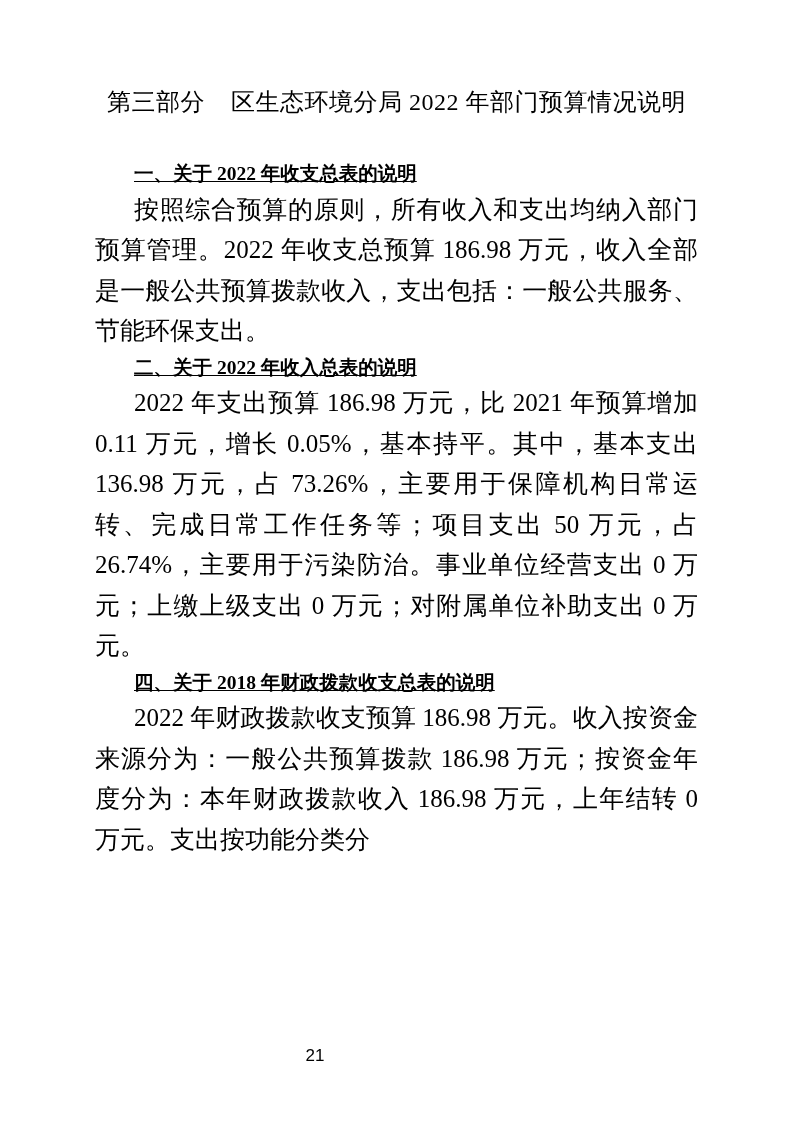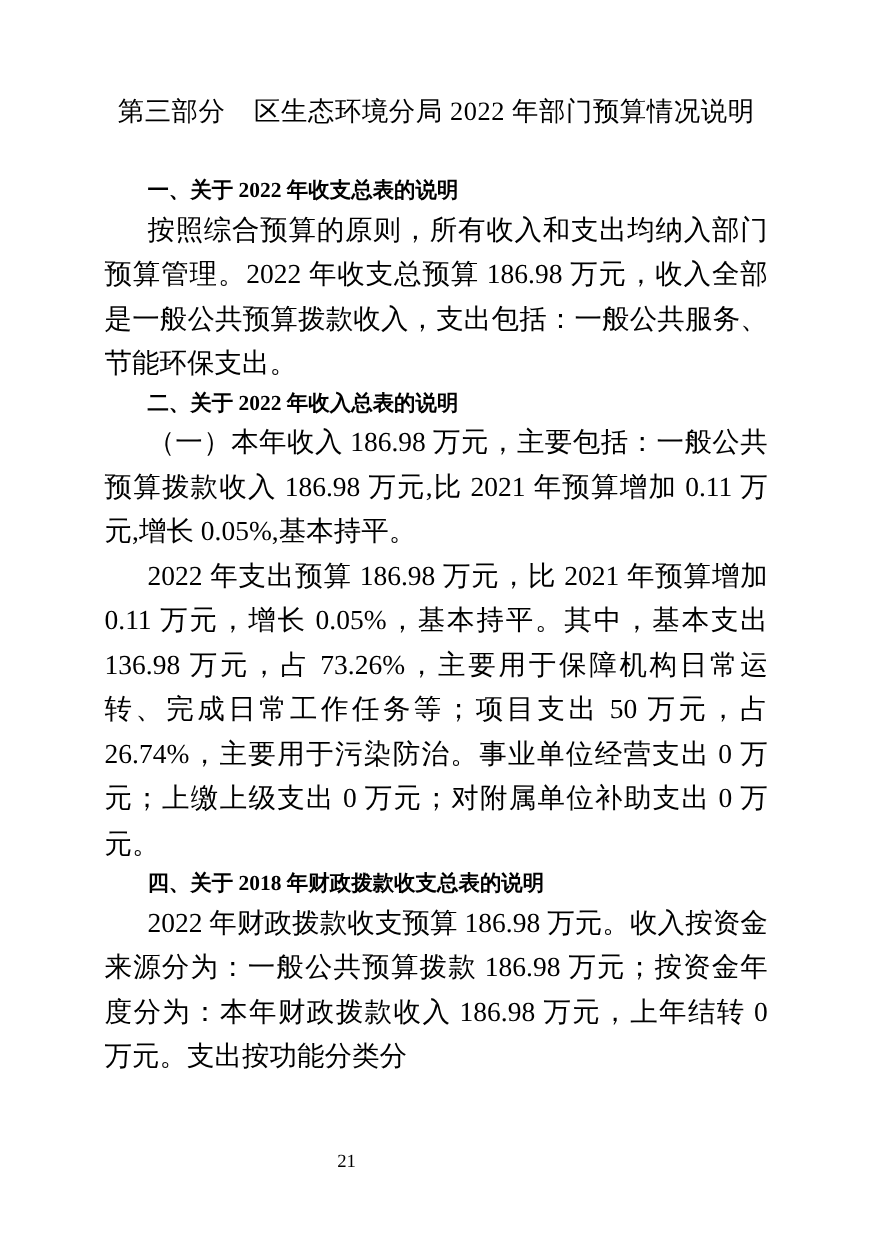--- a/index.html
+++ b/index.html
@@ -32,55 +32,55 @@
     line-height: 1.5;
     white-space: pre;
   }
   .section-heading {
     font-size: 19.5px;
     font-weight: bold;
     text-indent: 39px;
     line-height: 1.62;
     margin: 0;
     padding: 0;
+    text-decoration: underline;
   }
   .para {
     font-size: 25px;
     text-indent: 39px;
     line-height: 1.62;
     margin: 0;
     padding: 0;
     text-align: justify;
     text-justify: inter-ideograph;
   }
   .spacer-lg { height: 38px; }
   .page-number {
     position: absolute;
     bottom: 56px;
     left: 0;
     width: 630px;
     text-align: center;
     font-size: 17px;
-    font-family: Liberation Serif, serif;
+    font-family: Liberation Sans, sans-serif;
   }
   .body-block > * { }
 </style>
 </head>
 <body>
 
 <div class="page">
 
   <h1 class="doc-title">第三部分    区生态环境分局 2022 年部门预算情况说明</h1>
 
   <div class="spacer-lg"></div>
 
   <div class="body-block">
     <p class="section-heading">一、关于 2022 年收支总表的说明</p>
     <p class="para">按照综合预算的原则，所有收入和支出均纳入部门预算管理。2022 年收支总预算 186.98 万元，收入全部是一般公共预算拨款收入，支出包括：一般公共服务、节能环保支出。</p>
     <p class="section-heading">二、关于 2022 年收入总表的说明</p>
-    <p class="para">（一）本年收入 186.98 万元，主要包括：一般公共预算拨款收入 186.98 万元,比 2021 年预算增加 0.11 万元,增长 0.05%,基本持平。</p>
     <p class="para">2022 年支出预算 186.98 万元，比 2021 年预算增加 0.11 万元，增长 0.05%，基本持平。其中，基本支出 136.98 万元，占 73.26%，主要用于保障机构日常运转、完成日常工作任务等；项目支出 50 万元，占 26.74%，主要用于污染防治。事业单位经营支出 0 万元；上缴上级支出 0 万元；对附属单位补助支出 0 万元。</p>
     <p class="section-heading">四、关于 2018 年财政拨款收支总表的说明</p>
     <p class="para">2022 年财政拨款收支预算 186.98 万元。收入按资金来源分为：一般公共预算拨款 186.98 万元；按资金年度分为：本年财政拨款收入 186.98 万元，上年结转 0 万元。支出按功能分类分</p>
   </div>
 
   <div class="page-number">21</div>
 </div>
 
 </body></html>

